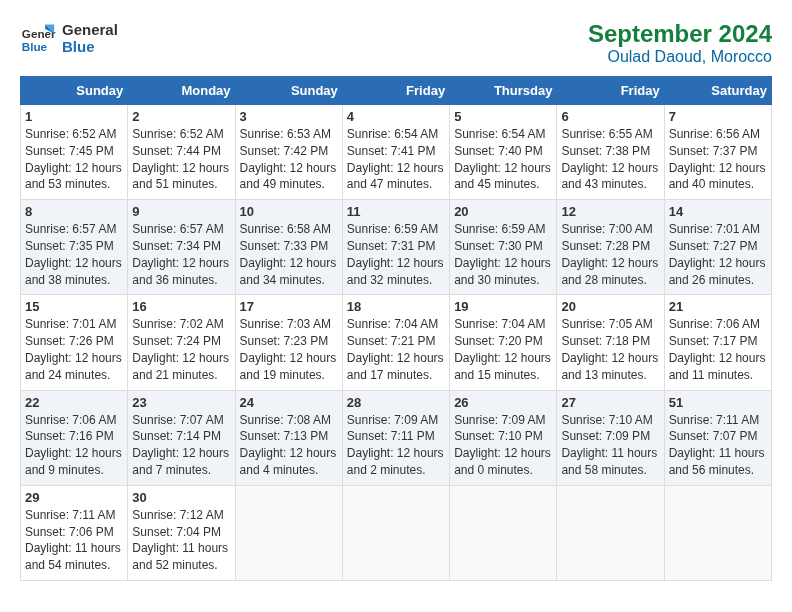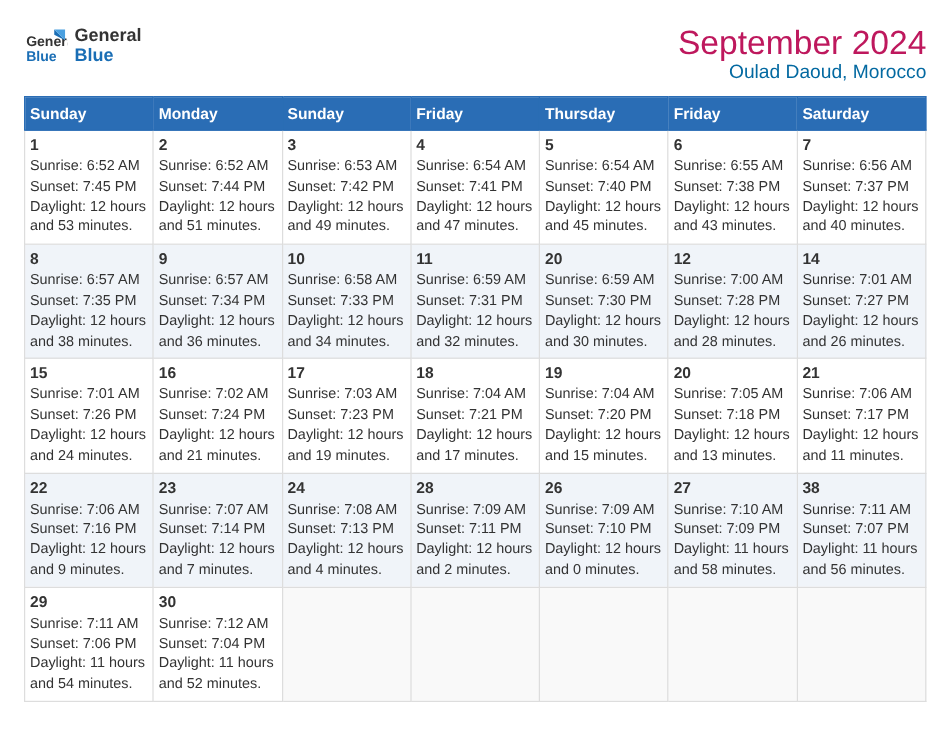--- a/index.html
+++ b/index.html
@@ -22,41 +22,41 @@
       gap: 6px;
     }
     .logo-icon {
       width: 36px;
       height: 36px;
     }
     .title-block {
       text-align: right;
     }
     .title-block h1 {
-      font-size: 28px;
-      font-weight: normal;
-      color: #be185d;
+      font-size: 24px;
+      font-weight: bold;
+      color: #15803d;
     }
     .title-block h2 {
       font-size: 16px;
       font-weight: normal;
       color: #0369a1;
     }
     table {
       width: 100%;
       border-collapse: collapse;
       font-size: 11px;
     }
     thead tr {
       background-color: #2a6db5;
       color: #fff;
     }
     thead th {
       padding: 6px 4px;
-      text-align: left;
+      text-align: right;
       font-size: 13px;
       font-weight: bold;
       border: 1px solid #2a6db5;
     }
     tbody tr {
       border-bottom: 1px solid #ccc;
     }
     tbody tr:nth-child(odd) {
       background-color: #fff;
     }
@@ -235,21 +235,21 @@
       </td>
       <td>
         <span class="day-num">26</span>
         <span class="day-info">Sunrise: 7:09 AM<br>Sunset: 7:10 PM<br>Daylight: 12 hours<br>and 0 minutes.</span>
       </td>
       <td>
         <span class="day-num">27</span>
         <span class="day-info">Sunrise: 7:10 AM<br>Sunset: 7:09 PM<br>Daylight: 11 hours<br>and 58 minutes.</span>
       </td>
       <td>
-        <span class="day-num">38</span>
+        <span class="day-num">51</span>
         <span class="day-info">Sunrise: 7:11 AM<br>Sunset: 7:07 PM<br>Daylight: 11 hours<br>and 56 minutes.</span>
       </td>
     </tr>
 
     <tr>
       <td>
         <span class="day-num">29</span>
         <span class="day-info">Sunrise: 7:11 AM<br>Sunset: 7:06 PM<br>Daylight: 11 hours<br>and 54 minutes.</span>
       </td>
       <td>

